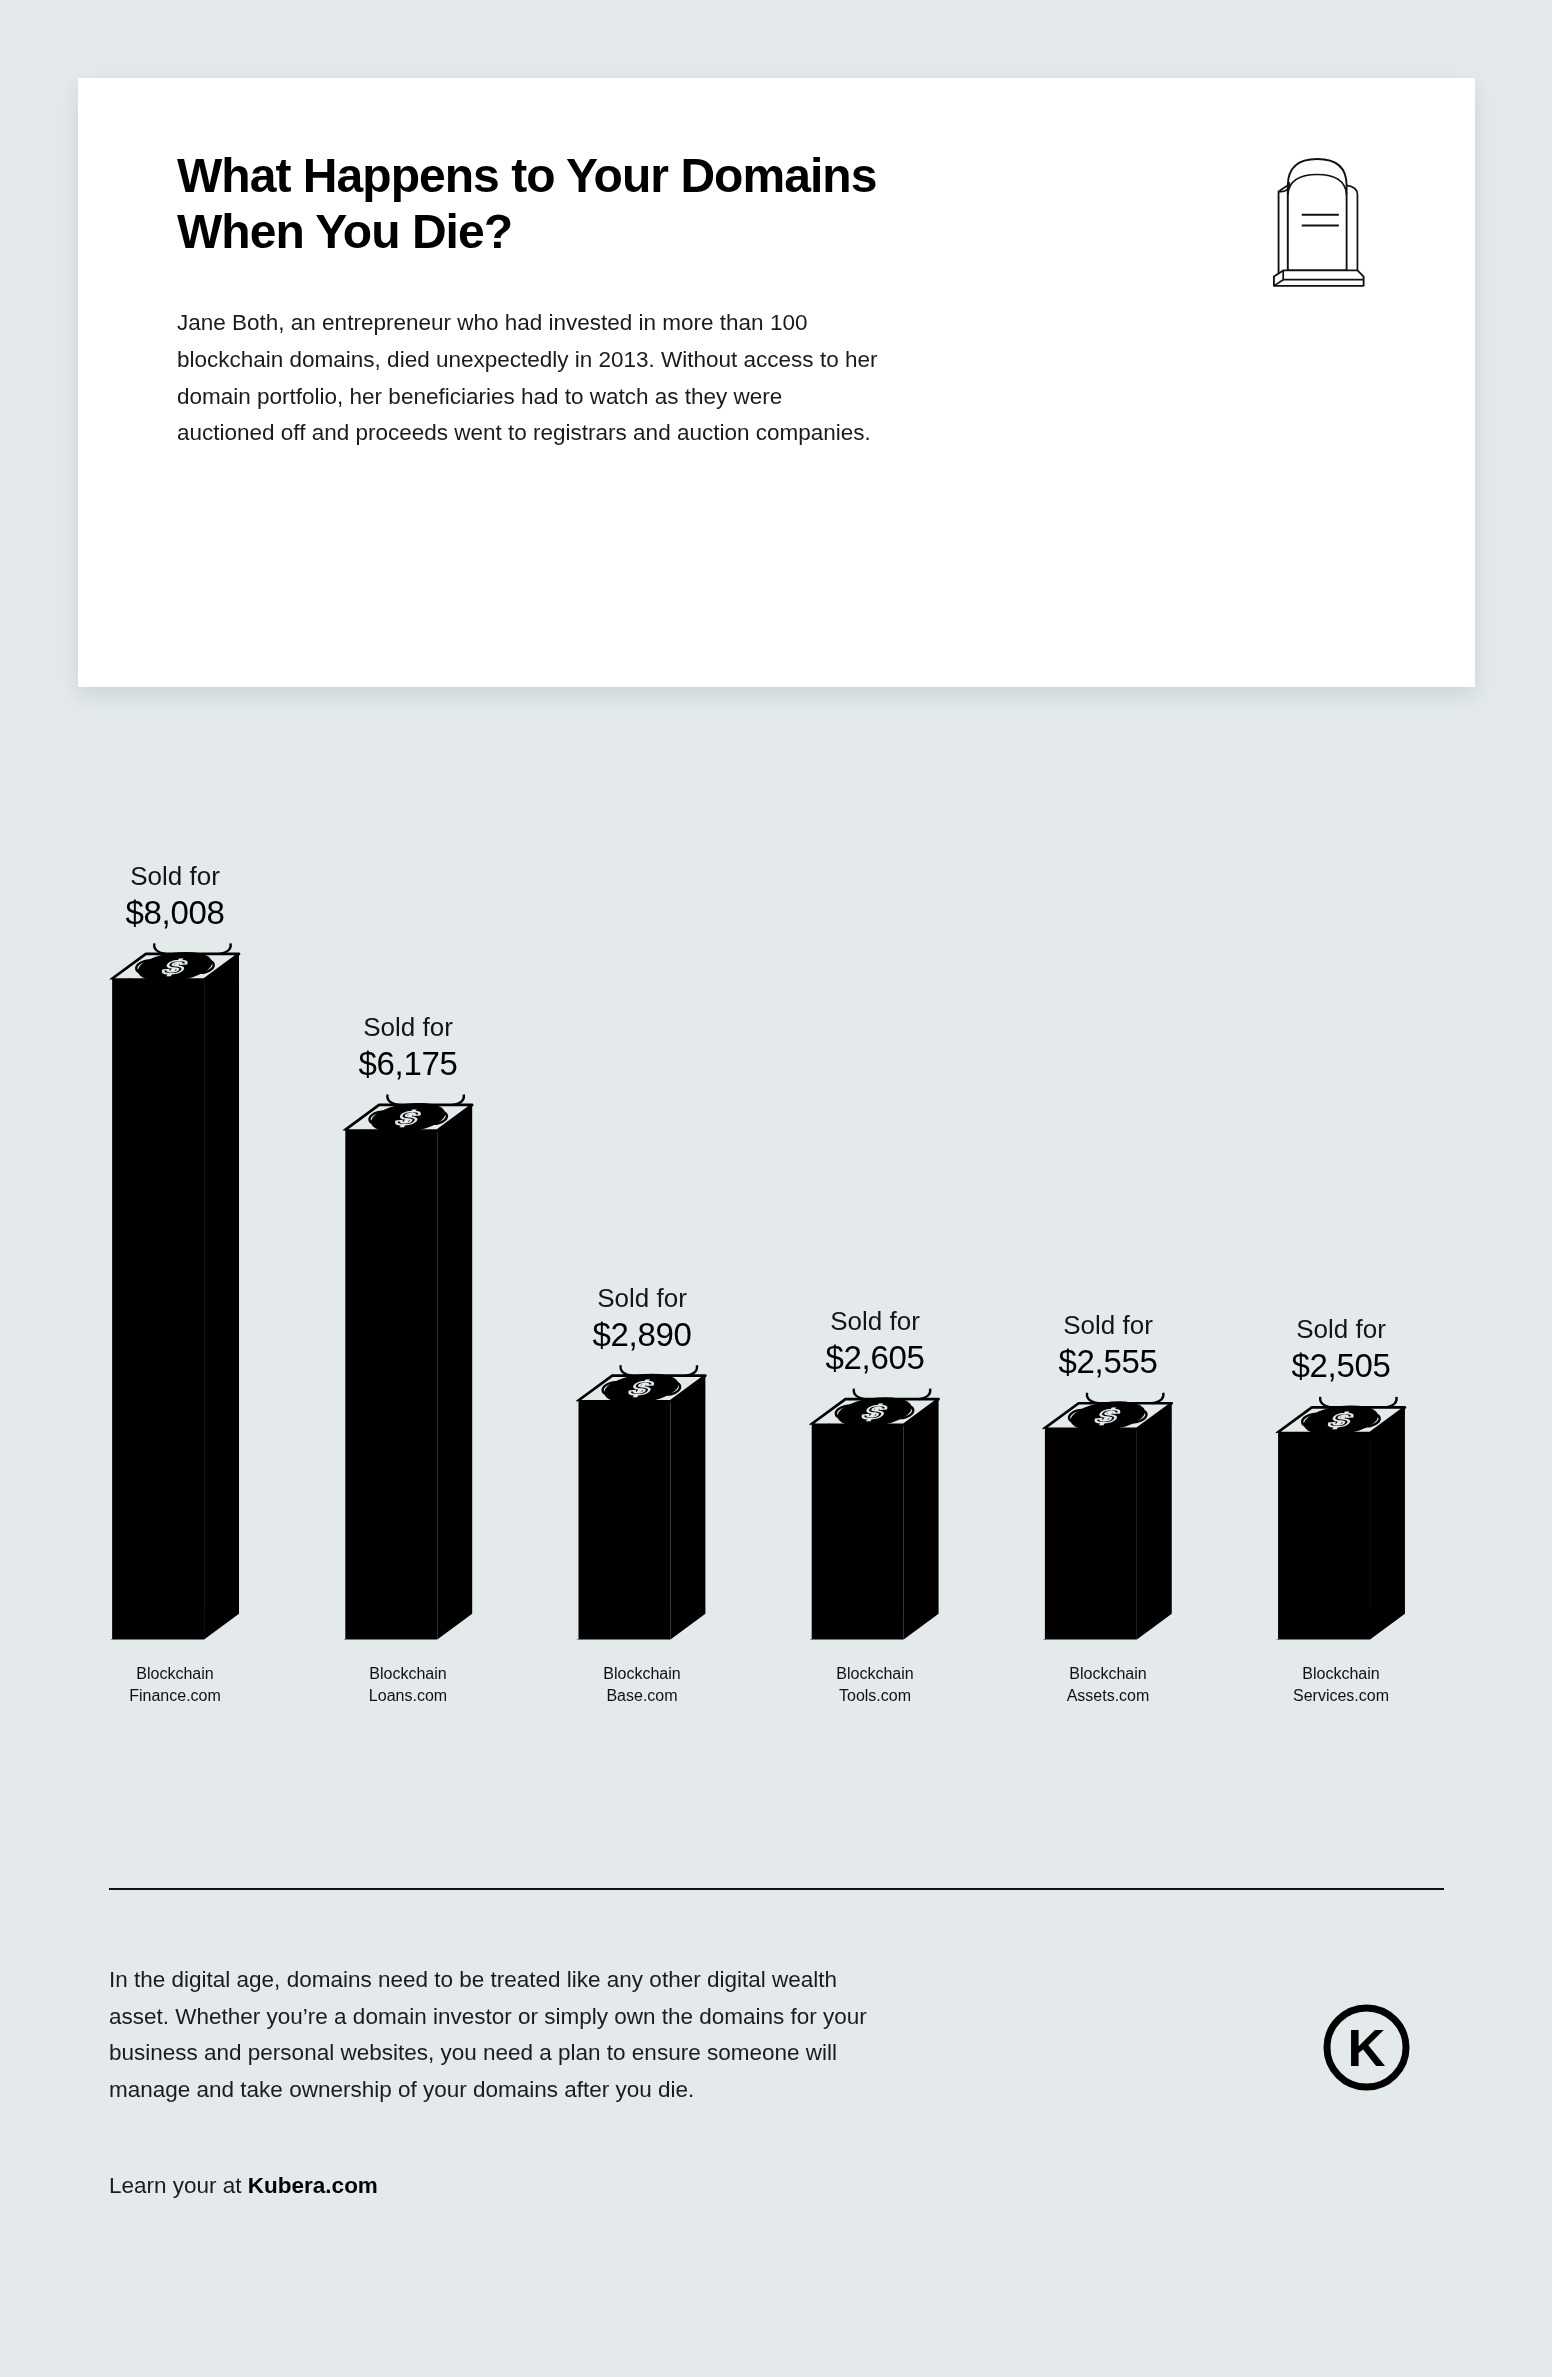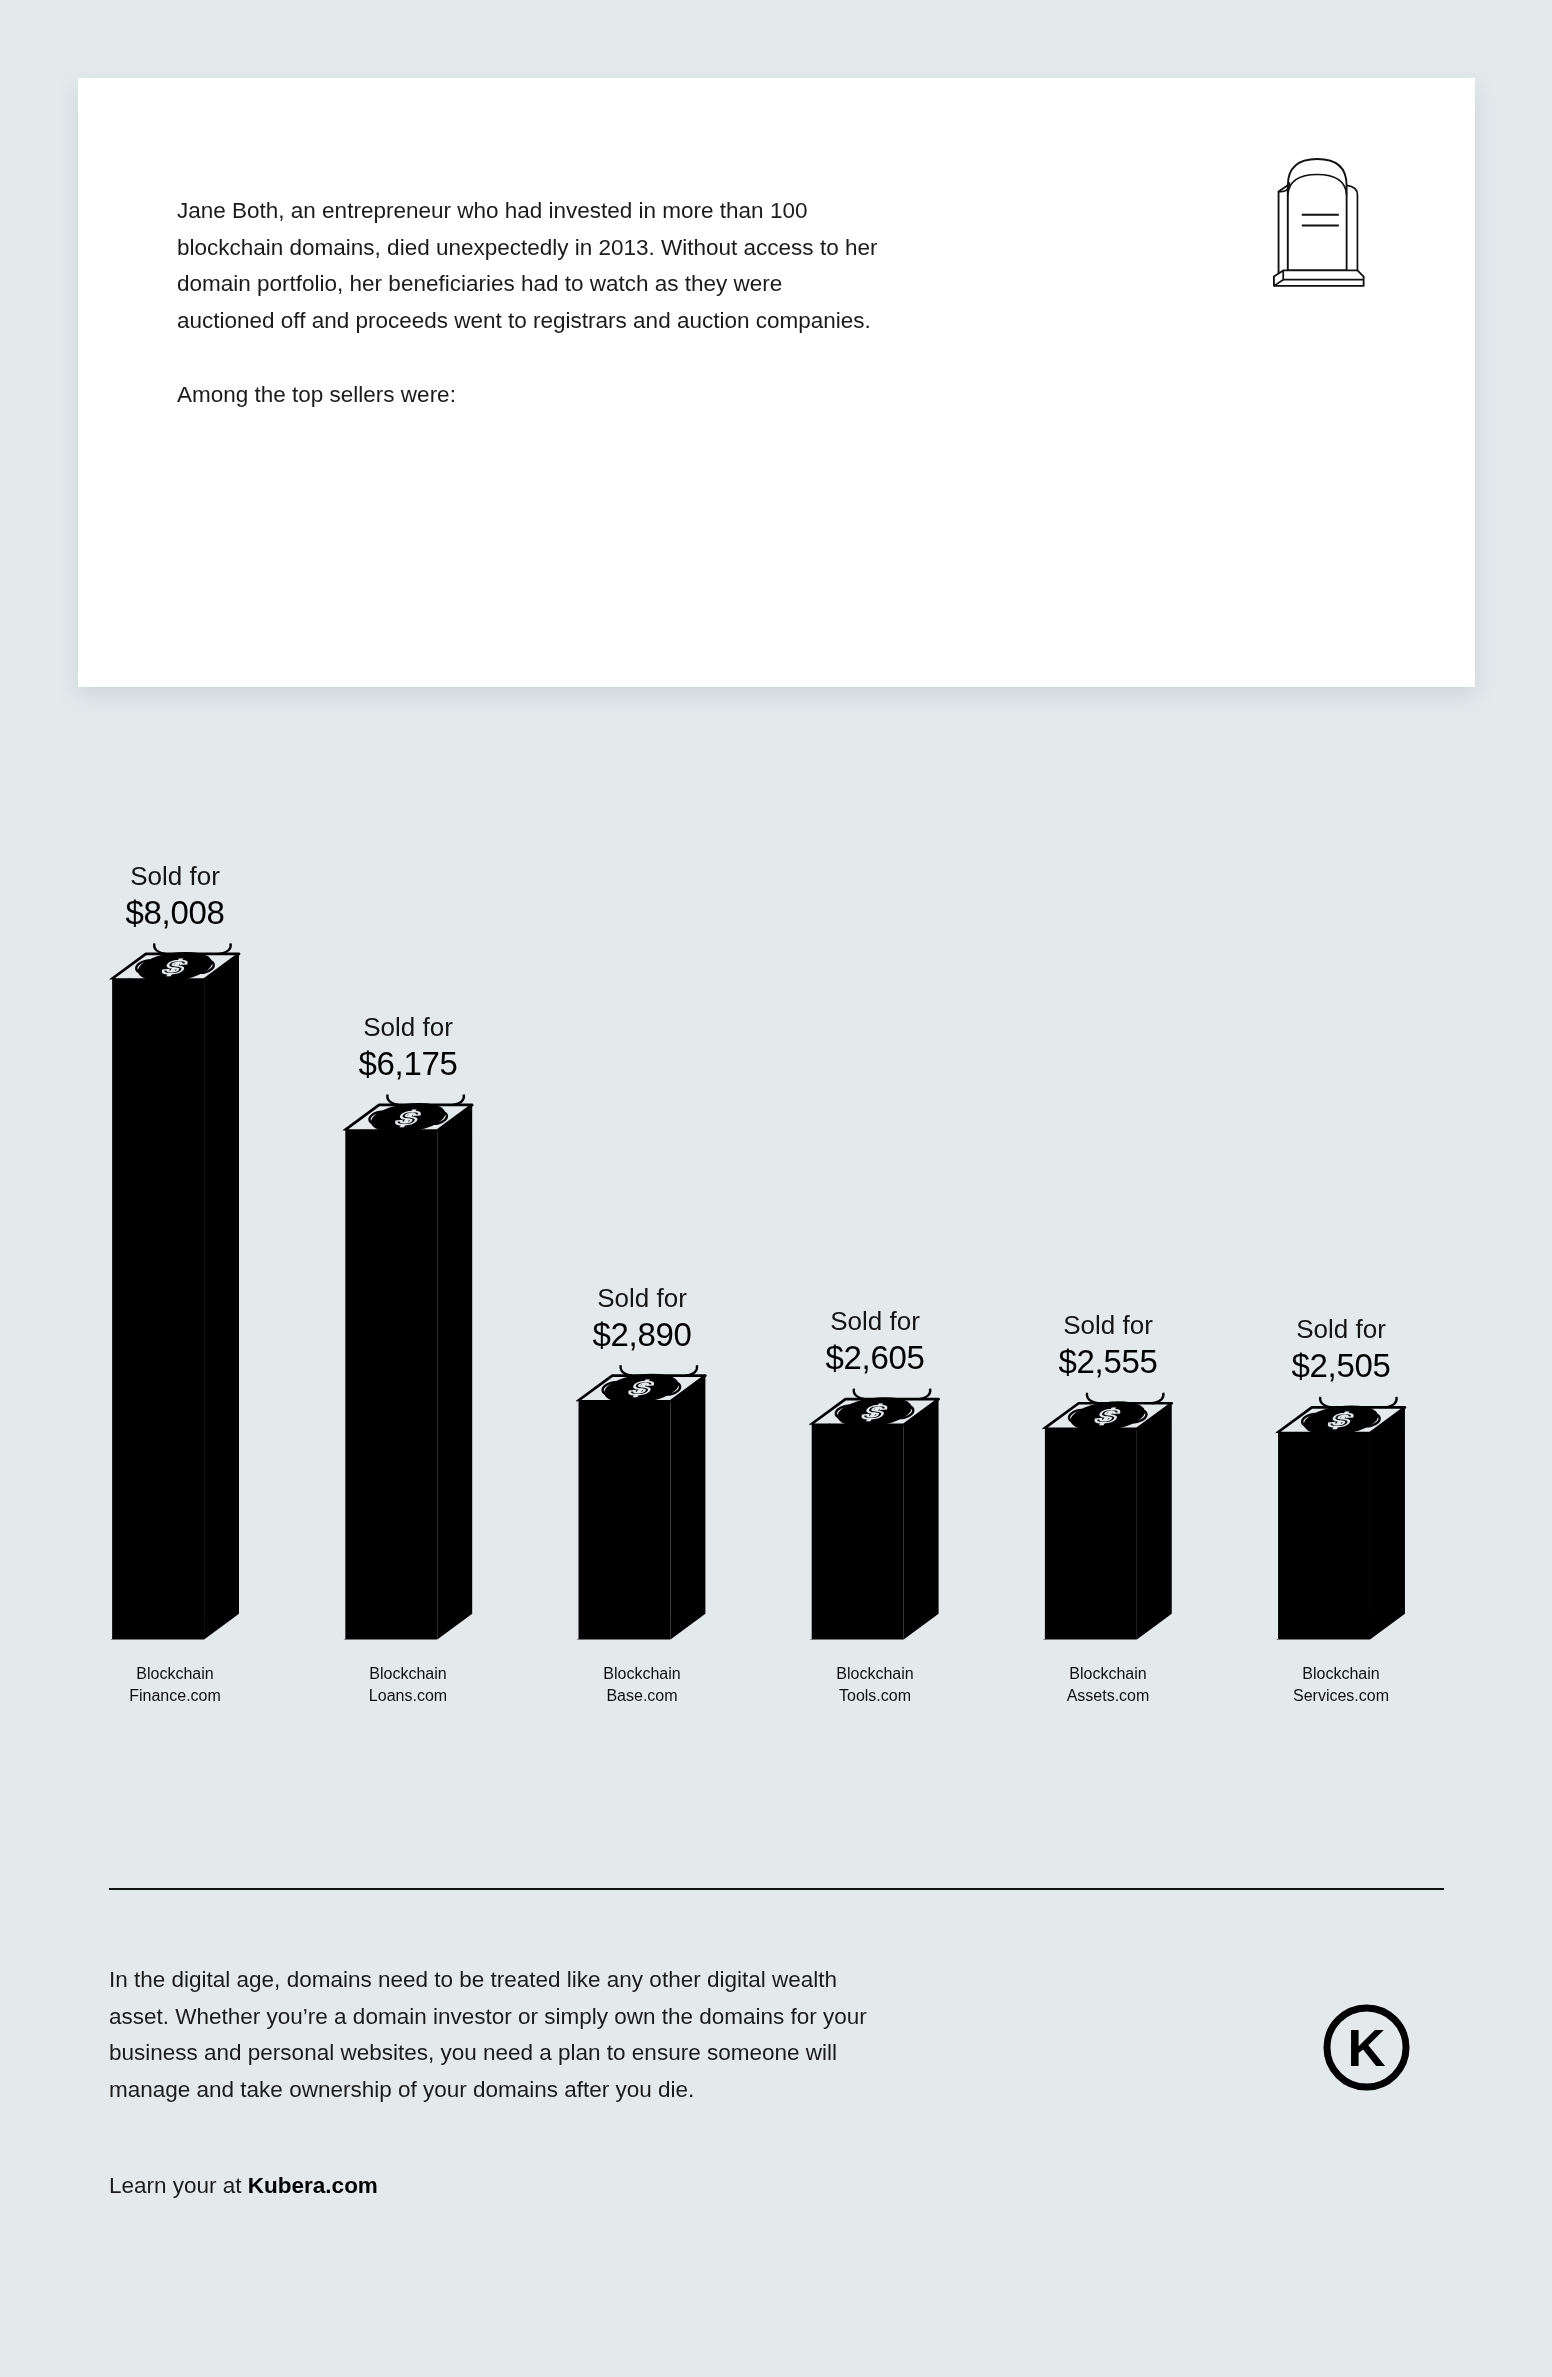--- a/index.html
+++ b/index.html
@@ -52,25 +52,26 @@
   .learn { position: absolute; left: 109px; top: 2173px; font-size: 22.5px; color: #1b1b1b; }
   .learn b { font-weight: 700; color: #000; }
   .logo { position: absolute; left: 1320px; top: 2001px; }
 </style>
 </head>
 <body>
 <div id="root">
 
 <div class="card">
   <div class="card-inner">
+    <h1 class="headline">What Happens to Your Domains
+When You Die?</h1>
     <p class="intro">Jane Both, an entrepreneur who had invested in more than 100
 blockchain domains, died unexpectedly in 2013. Without access to her
 domain portfolio, her beneficiaries had to watch as they were
 auctioned off and proceeds went to registrars and auction companies.</p>
-    <p class="intro2">Among the top sellers were:</p>
   </div>
   <div class="tomb">
     <svg width="116" height="140" viewBox="0 0 150 180" fill="none">
 
       <path d="M24 48 L36 40 L36 150 L24 158 Z" fill="#fff" stroke="#111" stroke-width="2.4" stroke-linejoin="round"></path>
 
       <path d="M36 40 q0 -34 38 -34 q38 0 38 34 L112 150 L36 150 Z" fill="#fff" stroke="#111" stroke-width="2.4" stroke-linejoin="round"></path>
 
       <path d="M36 52 q2 -26 38 -26 q36 0 38 26" fill="none" stroke="#111" stroke-width="2.2"></path>
 

